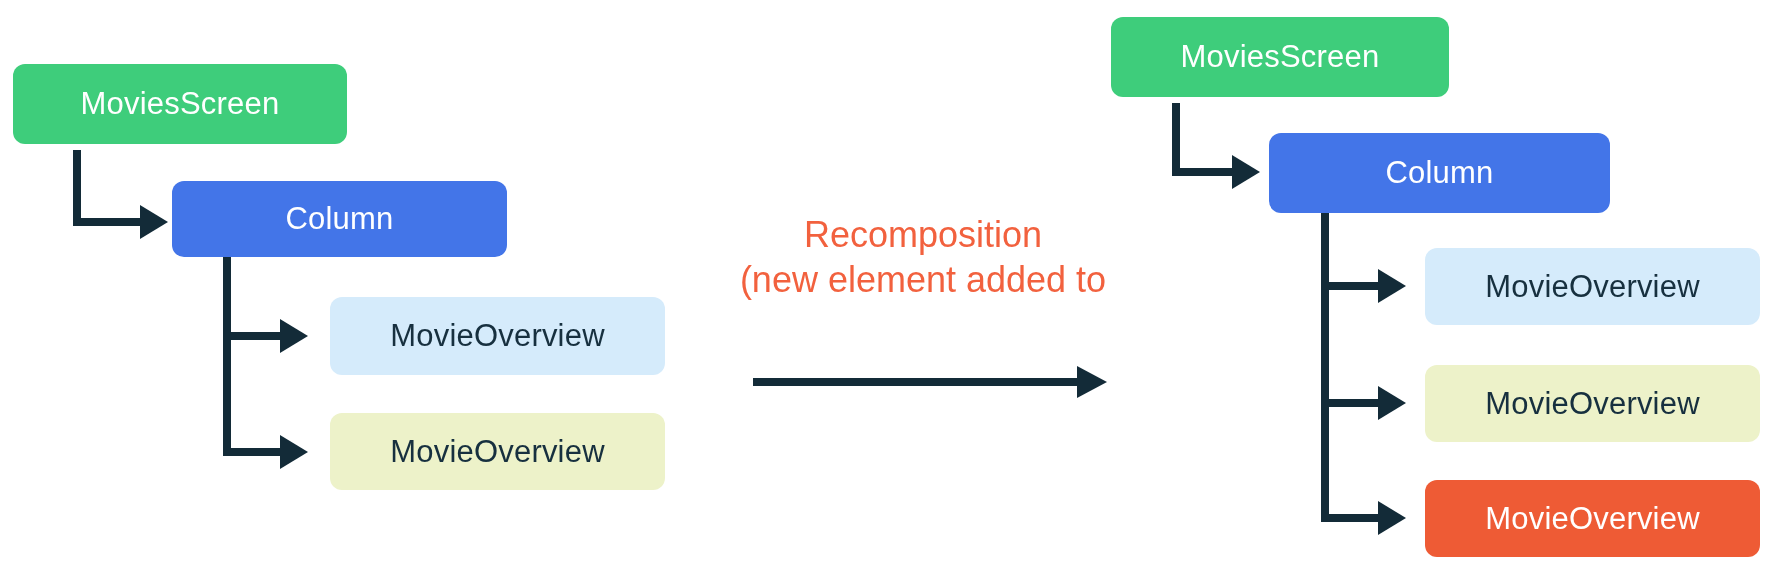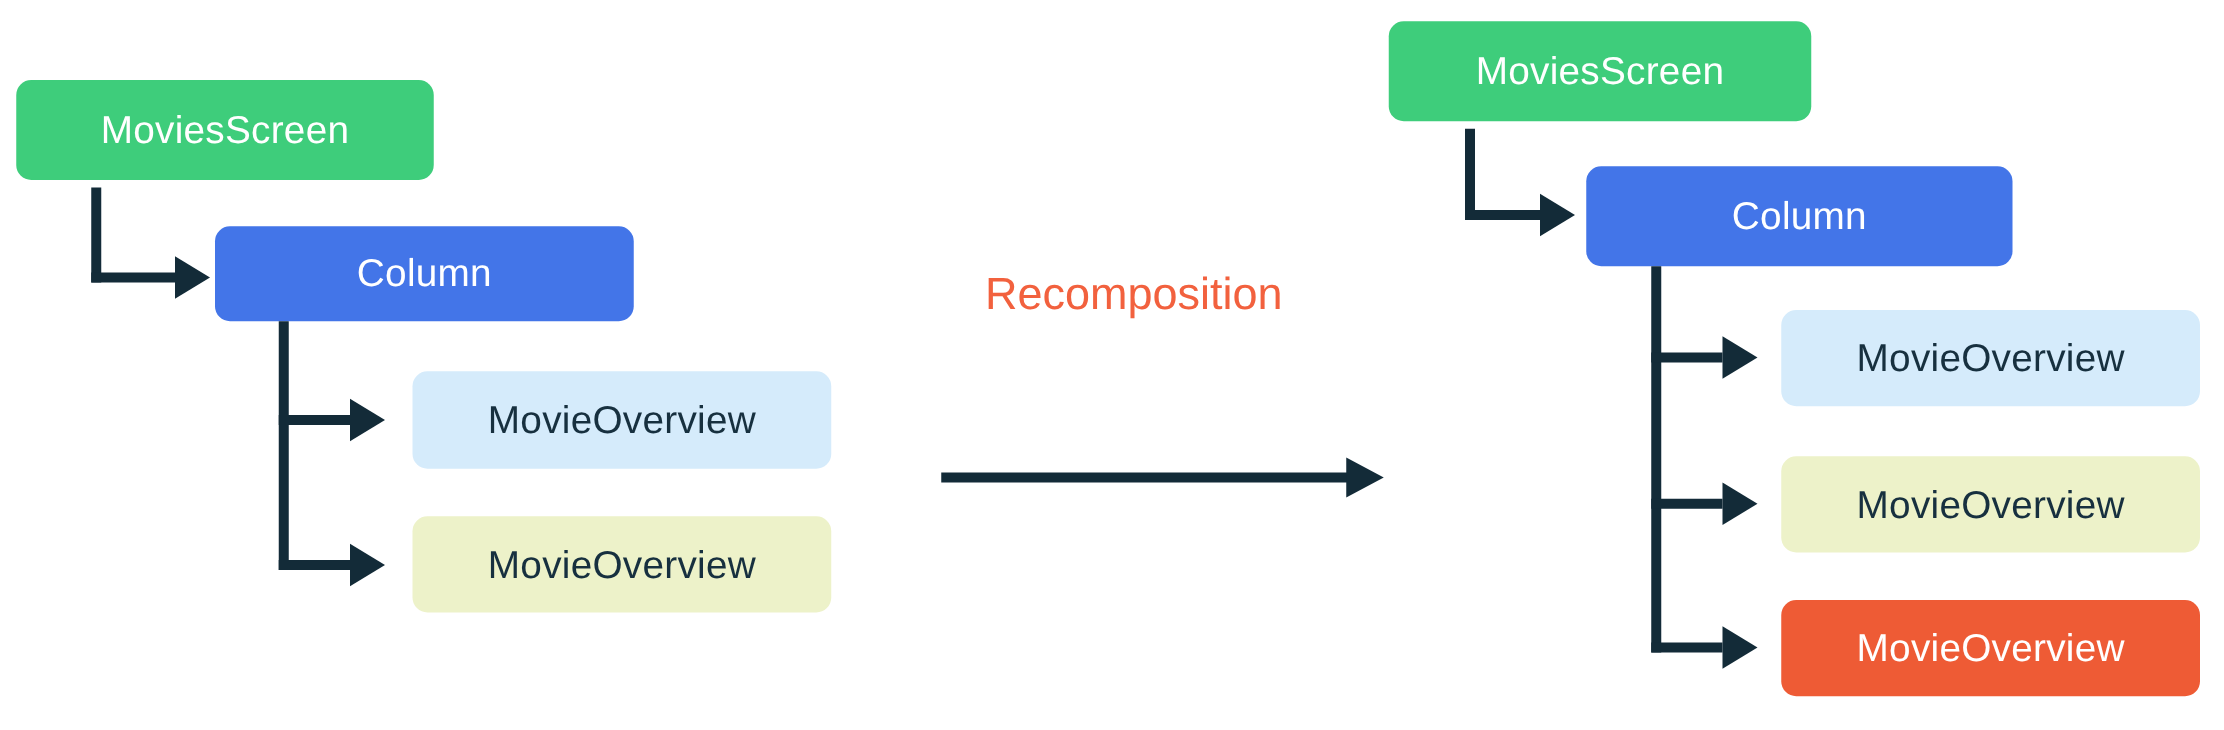--- a/index.html
+++ b/index.html
@@ -64,22 +64,23 @@
   <div class="arrowhead" style="left: 280px; top: 435px; border-left-color: rgb(19, 43, 56);"></div>
 
   <div class="node dark-text" style="left: 330px; top: 297px; width: 335px; height: 78px; background-color: rgb(213, 235, 251);">
     <span>MovieOverview</span>
   </div>
 
   <div class="node dark-text" style="left: 330px; top: 413px; width: 335px; height: 77px; background-color: rgb(237, 242, 201);">
     <span>MovieOverview</span>
   </div>
 
-  <div class="annotation" style="left: 687px; top: 212px; width: 440px; color: rgb(242, 97, 62);">
+  <div class="annotation" style="left: 703px; top: 212px; width: 440px; color: rgb(242, 97, 62);">
     <div>Recomposition</div>
+    <div>(new element added to</div>
   </div>
 
   <div class="h-line" style="left: 753px; top: 378px; width: 326px; height: 8px; background-color: rgb(19, 43, 56);"></div>
   <div class="big-arrowhead" style="left: 1077px; top: 366px; border-left-color: rgb(19, 43, 56);"></div>
 
   <div class="node light-text" style="left: 1111px; top: 17px; width: 338px; height: 80px; background-color: rgb(62, 205, 123);">
     <span>MoviesScreen</span>
   </div>
 
   <div class="v-line" style="left: 1172px; top: 103px; width: 8px; height: 73px; background-color: rgb(19, 43, 56);"></div>

